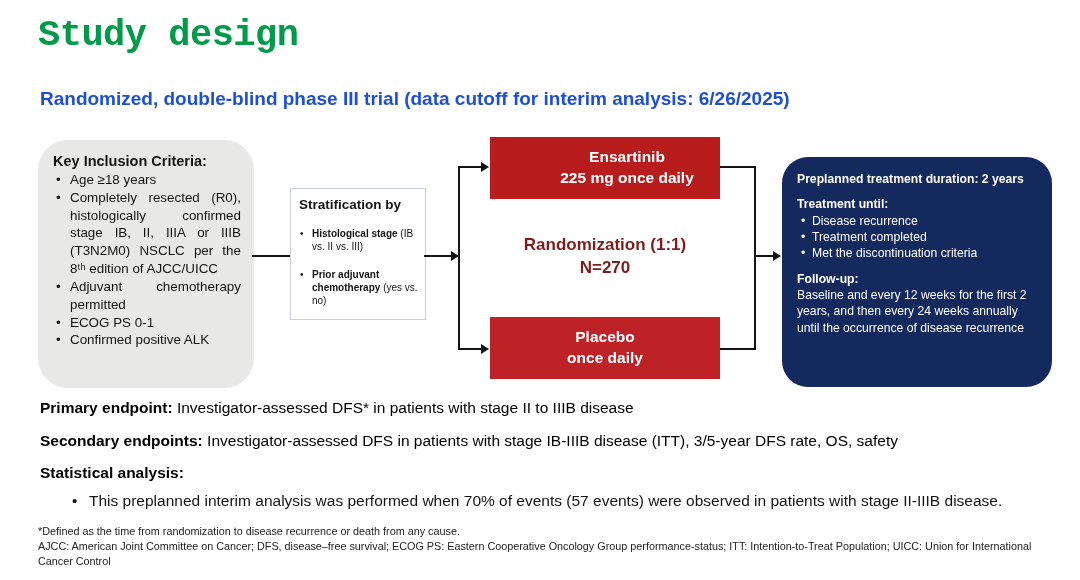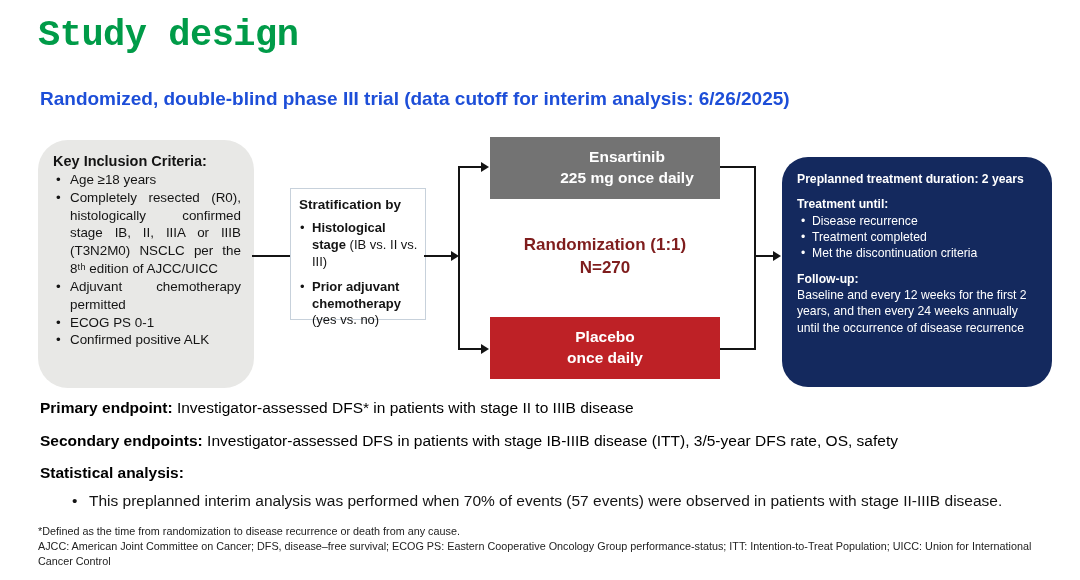--- a/index.html
+++ b/index.html
@@ -18,29 +18,29 @@
               background:#E8E8E6; border-radius:30px; padding:13px 13px 0 15px; }
   .gray-heading { font-size:14.5px; font-weight:bold; margin-bottom:2px; }
   .gray-item { font-size:13.4px; line-height:1.33; position:relative; padding-left:17px;
                text-align:justify; }
   .gray-item::before { content:"•"; position:absolute; left:3px; }
 
   
   .strat-box { position:absolute; left:290px; top:188px; width:136px; height:132px;
                background:#fff; border:1.5px solid #C7D1DB; padding:8px 5px 0 8px; }
   .strat-heading { font-size:13.5px; font-weight:bold; margin-bottom:2px; }
-  .strat-item { font-size:13px; line-height:1.3; position:relative; padding-left:13px; margin-top:8px; }
+  .strat-item { font-size:10px; line-height:1.3; position:relative; padding-left:13px; margin-top:15px; }
   .strat-item::before { content:"•"; position:absolute; left:1px; }
   .strat-item .lead { font-weight:bold; }
 
   
   .arm { position:absolute; left:490px; width:230px; height:62px; color:#fff; font-weight:bold;
          font-size:15.5px; line-height:1.35; display:flex; flex-direction:column;
          justify-content:center; align-items:center; text-align:center; }
-  .arm-top { top:137px; background:#737373;padding-left:44px; }
+  .arm-top { top:137px; background:#b91c1c;padding-left:44px; }
   .arm-bottom { top:317px; background:#BE2126; }
 
   .randomization { position:absolute; left:470px; top:233px; width:270px; text-align:center;
                    font-weight:bold; font-size:17px; line-height:1.38; color:#7f1d1d; }
 
   
   .navy-box { position:absolute; left:782px; top:157px; width:270px; height:230px;
               background:#14295E; border-radius:26px; color:#fff;
               padding:14px 12px 0 15px; font-size:12.2px; line-height:1.34; }
   .navy-bold { font-weight:bold; }

